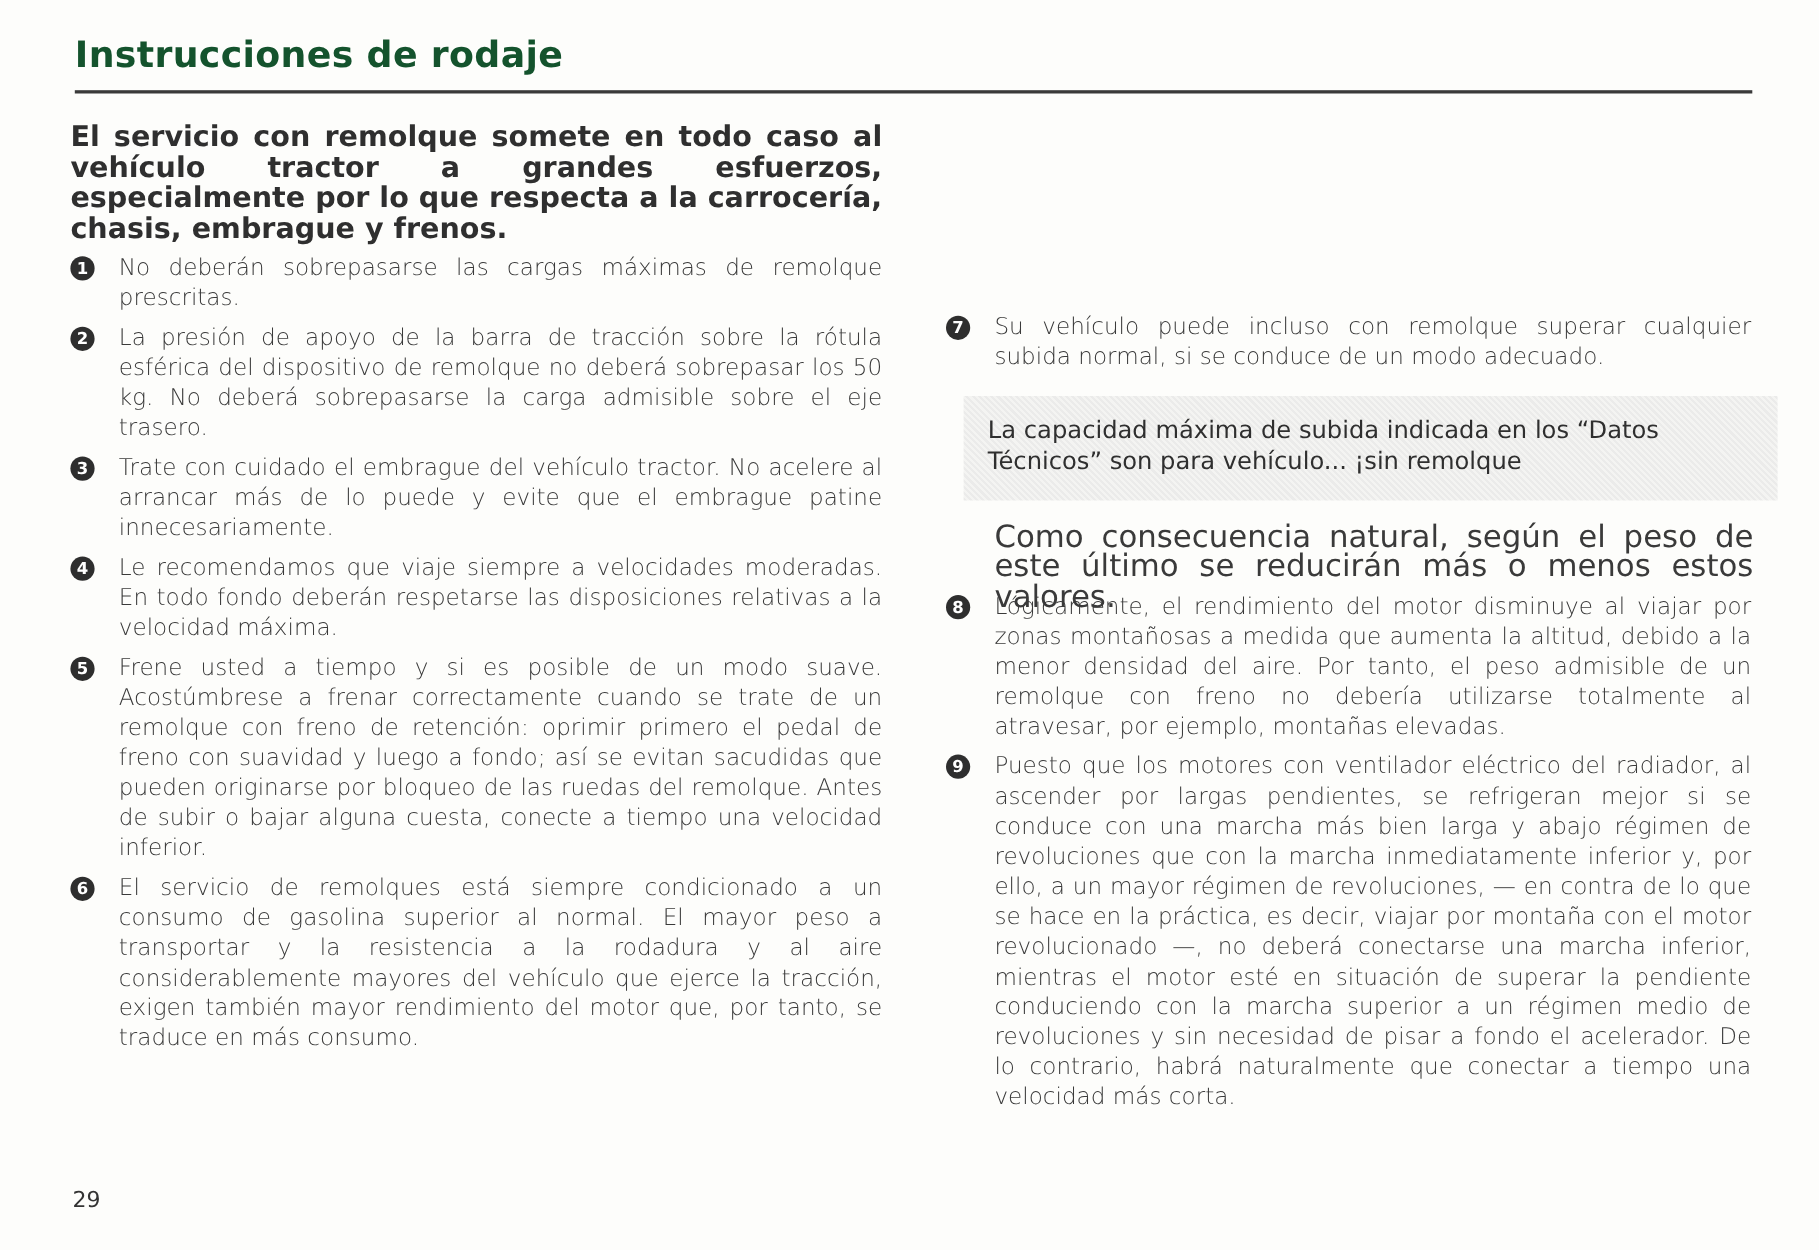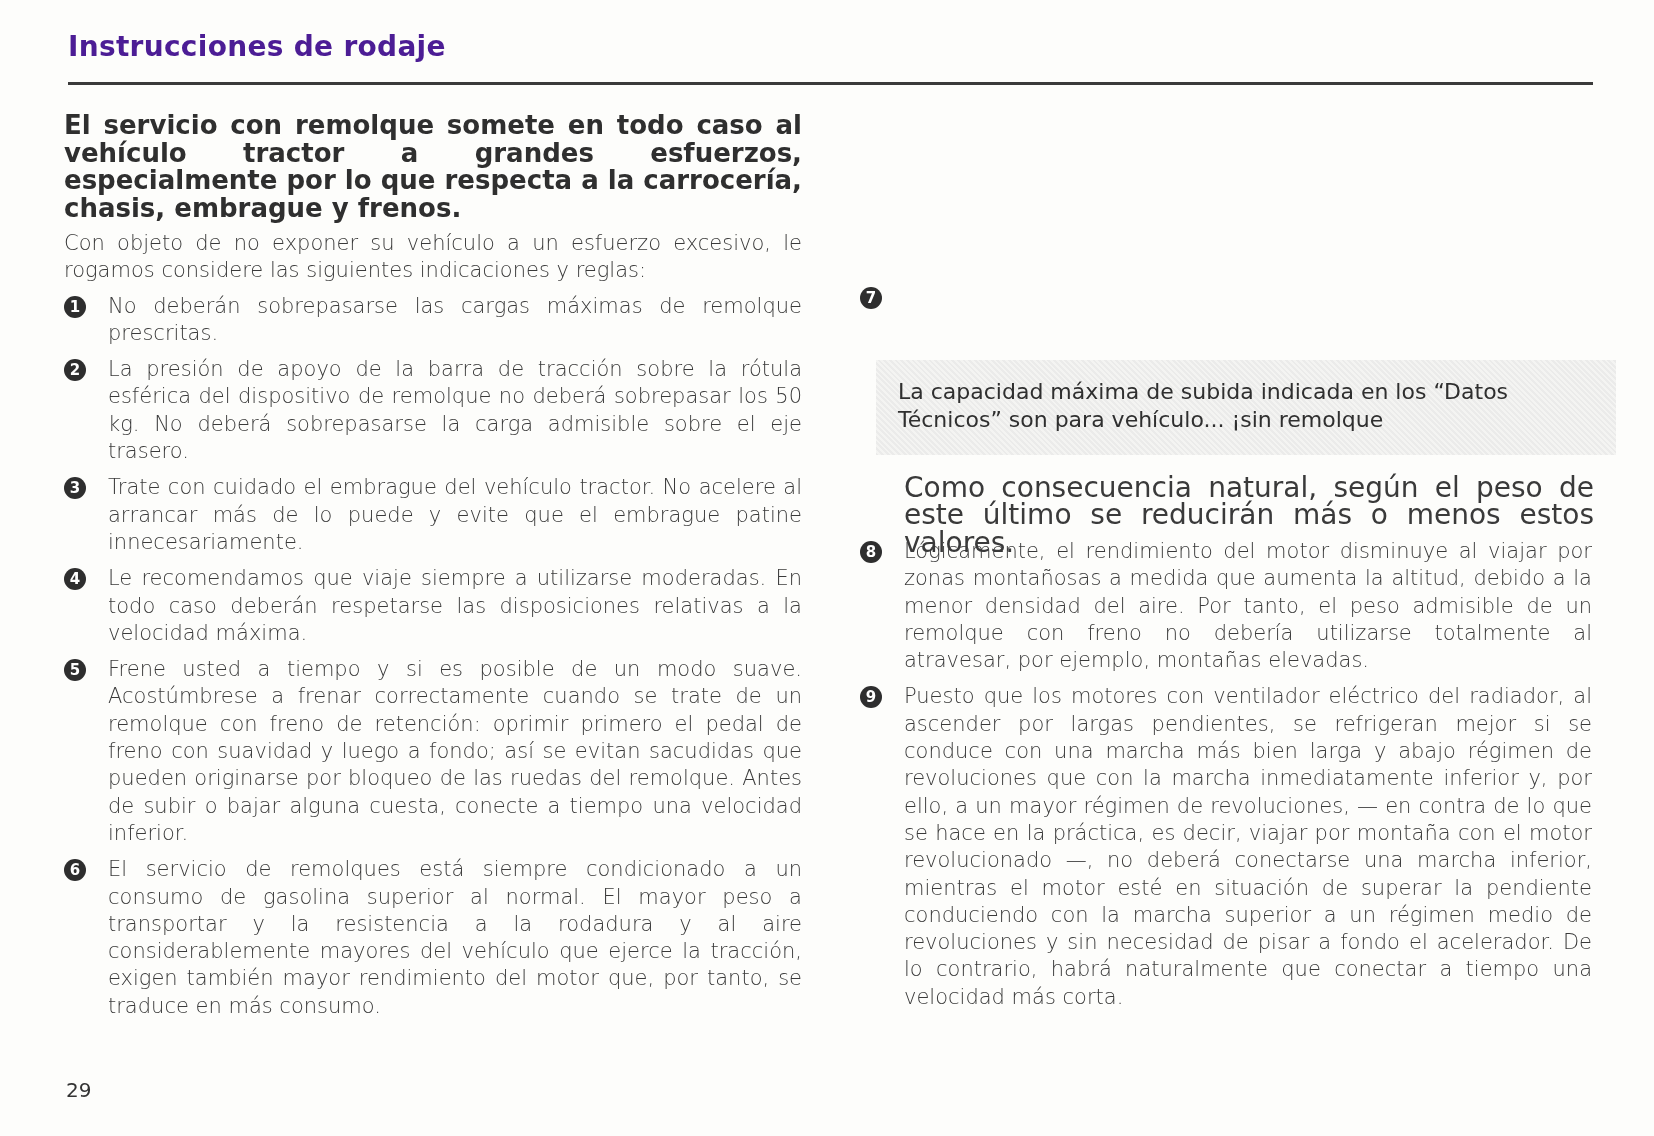--- a/index.html
+++ b/index.html
@@ -1,22 +1,22 @@
 <!DOCTYPE html>
 <html><head>
 <meta charset="utf-8">
 <style>
   html, body { margin:0; padding:0; }
   body {
     width:1654px; height:1136px; background:#fdfdfb; position:relative; overflow:hidden;
     font-family:"DejaVu Sans", sans-serif; color:#2e2e2e;
   }
   .title {
-    position:absolute; left:68px; top:30px; font-size:28px; font-weight:bold;
-    letter-spacing:0.3px; color:#4c1d95; margin:0;
+    position:absolute; left:68px; top:30px; font-size:33px; font-weight:bold;
+    letter-spacing:0.3px; color:#14532d; margin:0;
   }
   .title-rule {
     position:absolute; left:68px; top:82px; width:1525px; height:3px; background:#3a3a3a;
   }
   .col {
     position:absolute; font-size:21px; line-height:27.3px; color:#3a3a3a; font-weight:300;
   }
   .col-left { left:64px; top:112px; width:738px; }
   .col-right { left:860px; top:284px; width:732px; }
   .lead {
@@ -43,50 +43,50 @@
   .page-number { position:absolute; left:66px; top:1078px; font-size:20px; color:#333; }
 </style>
 </head>
 <body>
 
 <h1 class="title">Instrucciones de rodaje</h1>
 <div class="title-rule"></div>
 
 <div class="col col-left">
   <p class="lead">El servicio con remolque somete en todo caso al vehículo tractor a grandes esfuerzos, especialmente por lo que respecta a la carrocería, chasis, embrague y frenos.</p>
-  <p class="intro">Con objeto de no exponer su vehículo a un esfuerzo excesivo, le rogamos considere las siguientes indicaciones y reglas:</p>
   <div class="item">
     <span class="badge">1</span>
     <span>No deberán sobrepasarse las cargas máximas de remolque prescritas.</span>
   </div>
   <div class="item">
     <span class="badge">2</span>
     <span>La presión de apoyo de la barra de tracción sobre la rótula esférica del dispositivo de remolque no deberá sobrepasar los 50 kg. No deberá sobrepasarse la carga admisible sobre el eje trasero.</span>
   </div>
   <div class="item">
     <span class="badge">3</span>
     <span>Trate con cuidado el embrague del vehículo tractor. No acelere al arrancar más de lo puede y evite que el embrague patine innecesariamente.</span>
   </div>
   <div class="item">
     <span class="badge">4</span>
-    <span>Le recomendamos que viaje siempre a utilizarse moderadas. En todo caso deberán respetarse las disposiciones relativas a la velocidad máxima.</span>
+    <span>Le recomendamos que viaje siempre a velocidades moderadas. En todo fondo deberán respetarse las disposiciones relativas a la velocidad máxima.</span>
   </div>
   <div class="item">
     <span class="badge">5</span>
     <span>Frene usted a tiempo y si es posible de un modo suave. Acostúmbrese a frenar correctamente cuando se trate de un remolque con freno de retención: oprimir primero el pedal de freno con suavidad y luego a fondo; así se evitan sacudidas que pueden originarse por bloqueo de las ruedas del remolque. Antes de subir o bajar alguna cuesta, conecte a tiempo una velocidad inferior.</span>
   </div>
   <div class="item">
     <span class="badge">6</span>
     <span>El servicio de remolques está siempre condicionado a un consumo de gasolina superior al normal. El mayor peso a transportar y la resistencia a la rodadura y al aire considerablemente mayores del vehículo que ejerce la tracción, exigen también mayor rendimiento del motor que, por tanto, se traduce en más consumo.</span>
   </div>
 </div>
 
 <div class="col col-right">
   <div class="item">
     <span class="badge">7</span>
+    <span>Su vehículo puede incluso con remolque superar cualquier subida normal, si se conduce de un modo adecuado.</span>
   </div>
 </div>
 
 <div class="note-box"></div>
 <p class="note-text">La capacidad máxima de subida indicada en los “Datos Técnicos” son para vehículo... ¡sin remolque</p>
 
 <p class="after-note">Como consecuencia natural, según el peso de este último se reducirán más o menos estos valores.</p>
 
 <div class="col col-right2">
   <div class="item">

